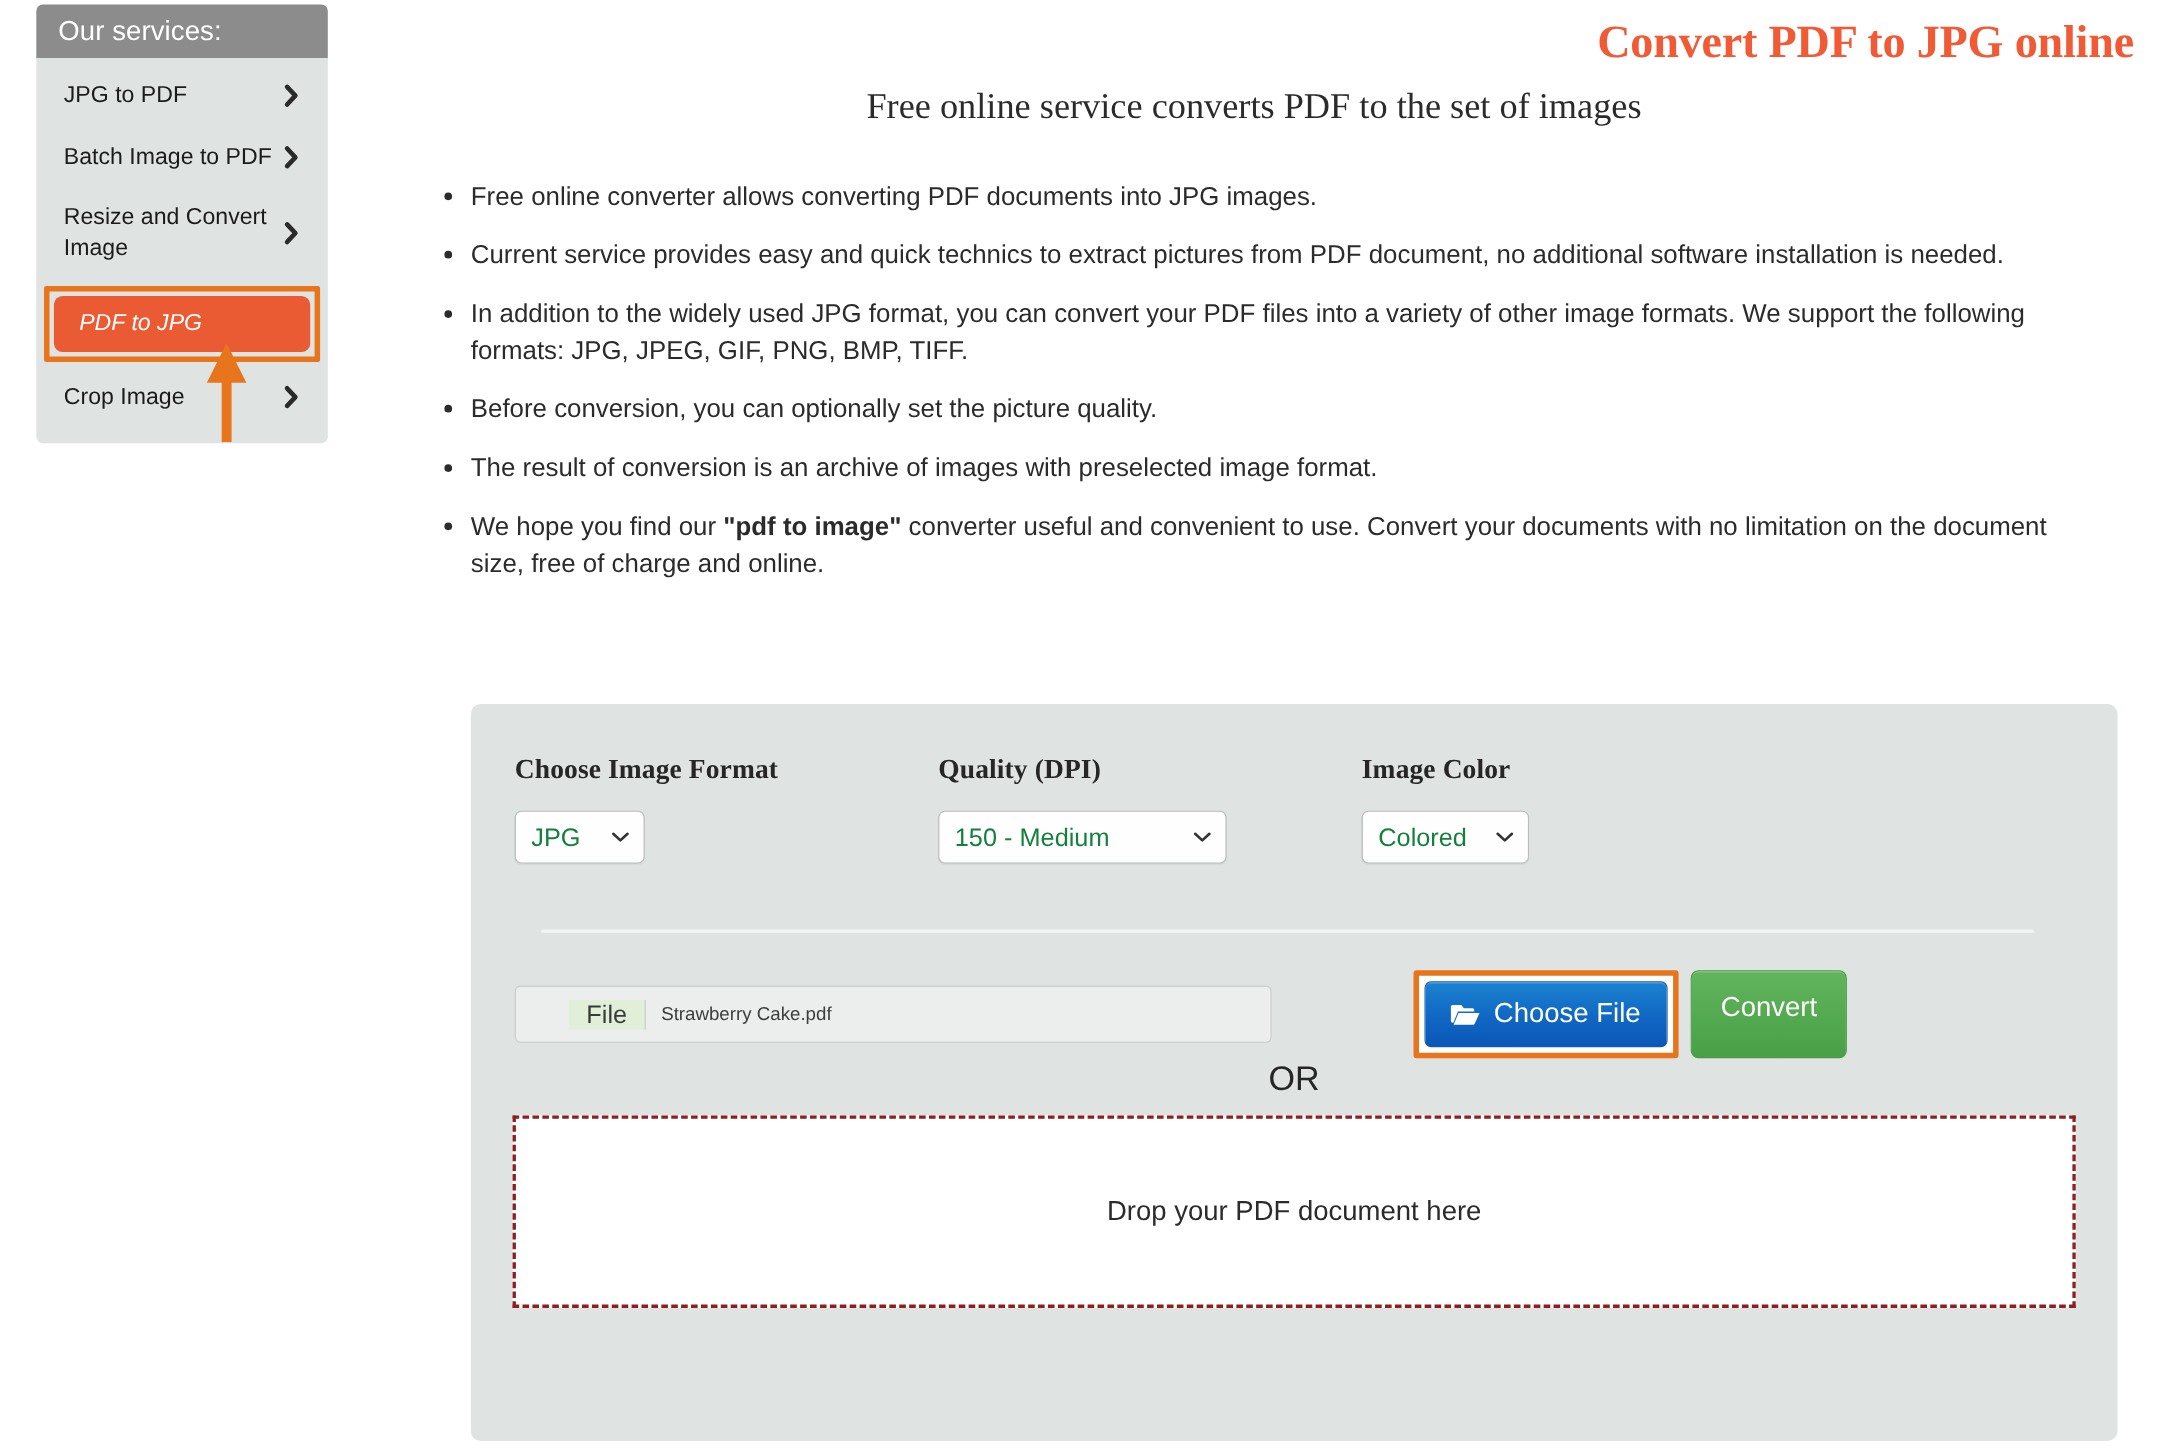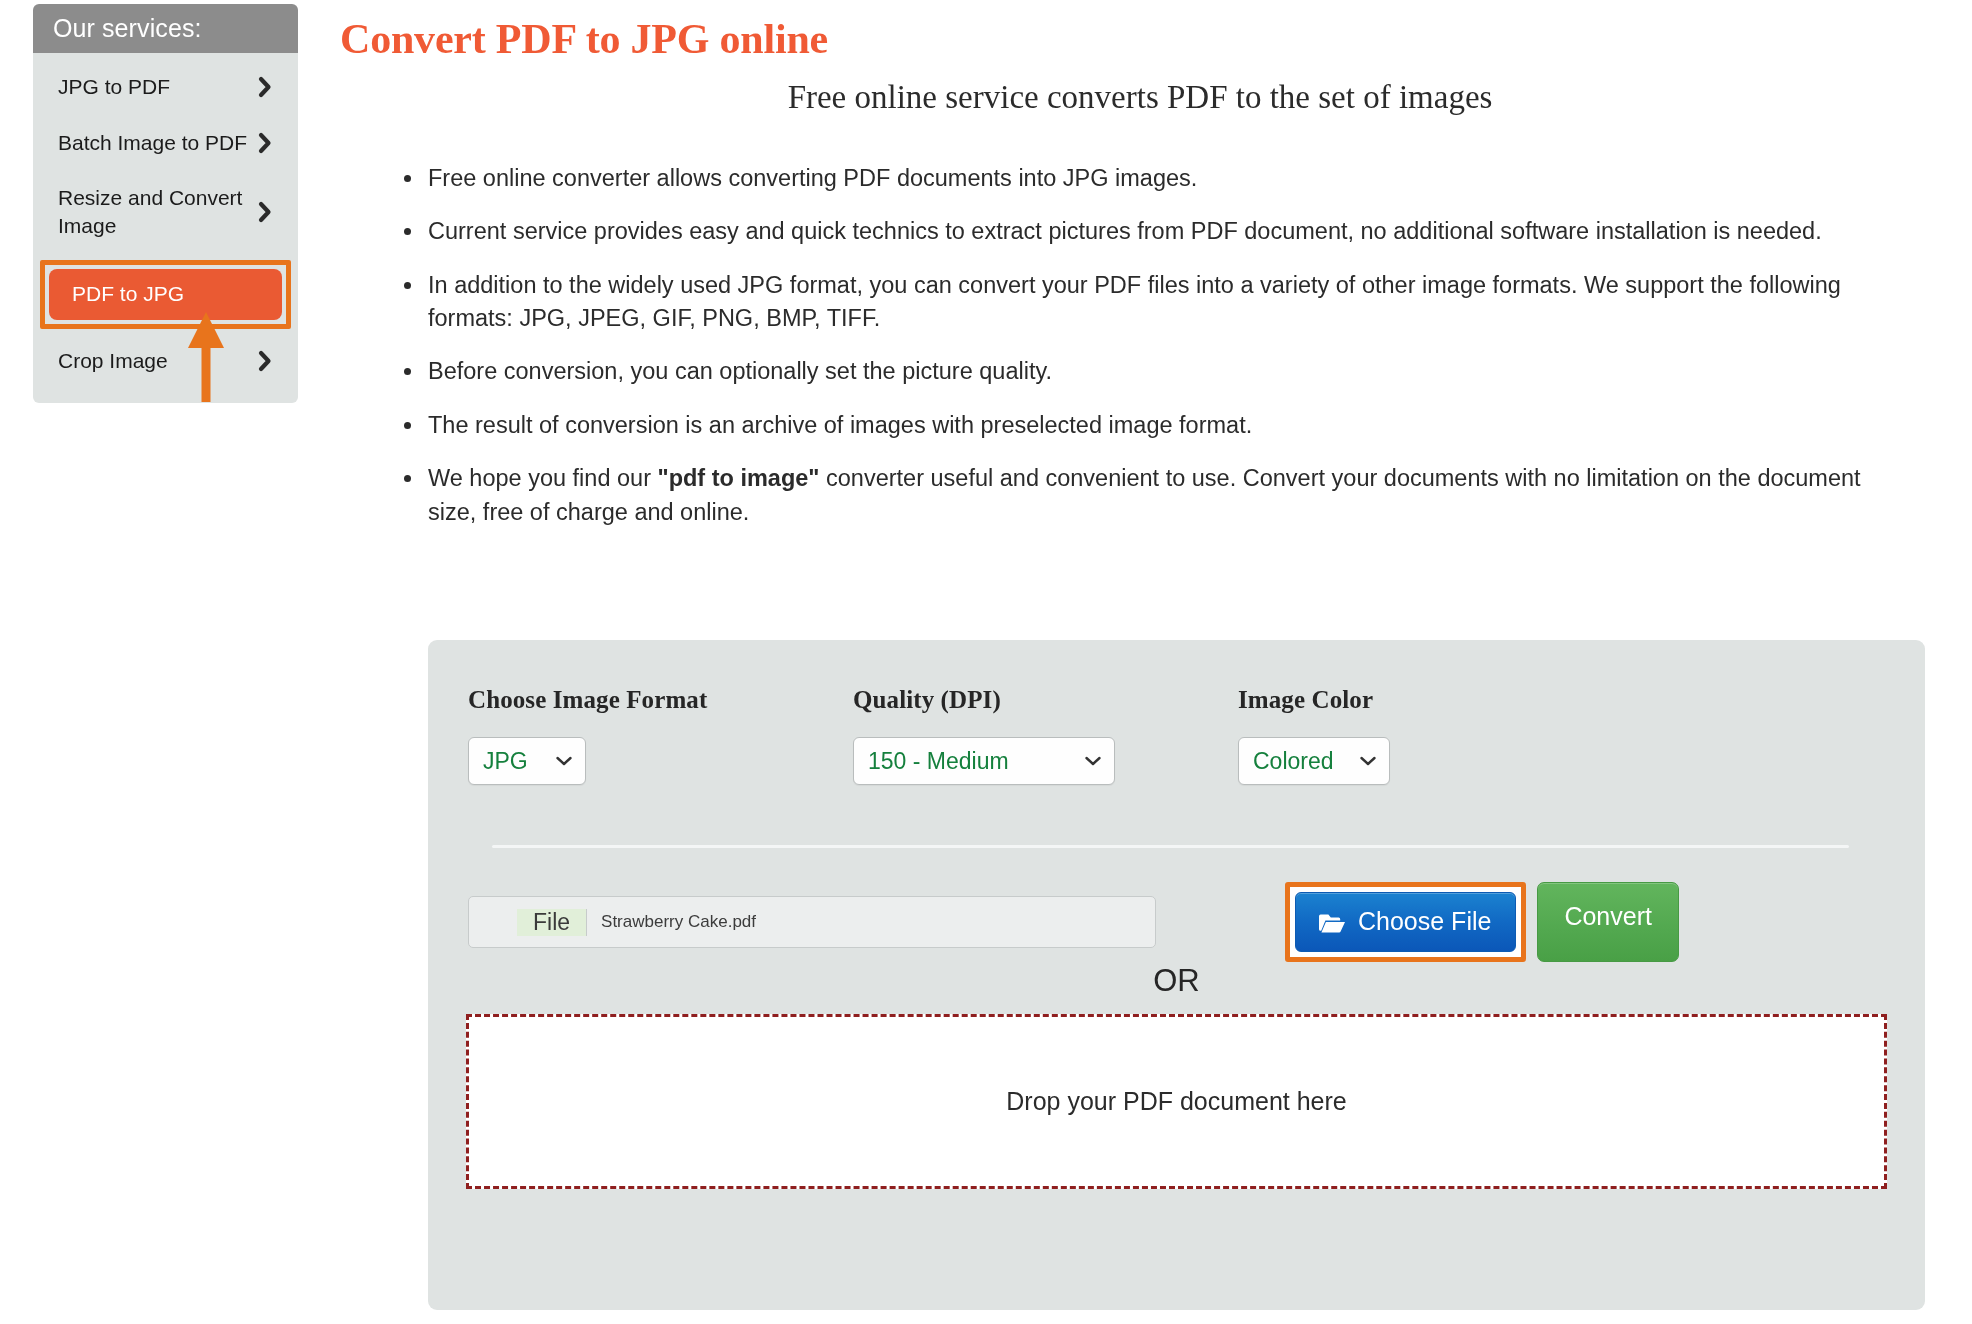--- a/index.html
+++ b/index.html
@@ -58,20 +58,21 @@
   }
   .chev svg { display: block; }
 
   
   .svc-active-wrap {
     position: relative;
     margin: 6px 7px 4px 7px;
     border: 5px solid #e8741c;
     border-radius: 2px;
     padding: 4px;
+    font-style: italic;
   }
   .svc-active {
     background: #ea5a33;
     border-radius: 8px;
     padding: 13px 0 14px 23px;
     color: #ffffff;
     font-size: 21px;
     cursor: pointer;
   }
 
@@ -89,21 +90,21 @@
     pointer-events: none;
   }
 
   
   .main {
     position: absolute;
     left: 340px; top: 0;
     width: 1600px;
   }
   .page-title {
-    text-align: left;
+    text-align: right;
     color: #f05a35;
     font-family: "Liberation Serif", serif;
     font-weight: 700;
     font-size: 42px;
     letter-spacing: -.2px;
     margin: 14px 0 0 0;
     line-height: 1.2;
   }
   .page-subtitle {
     text-align: center;

